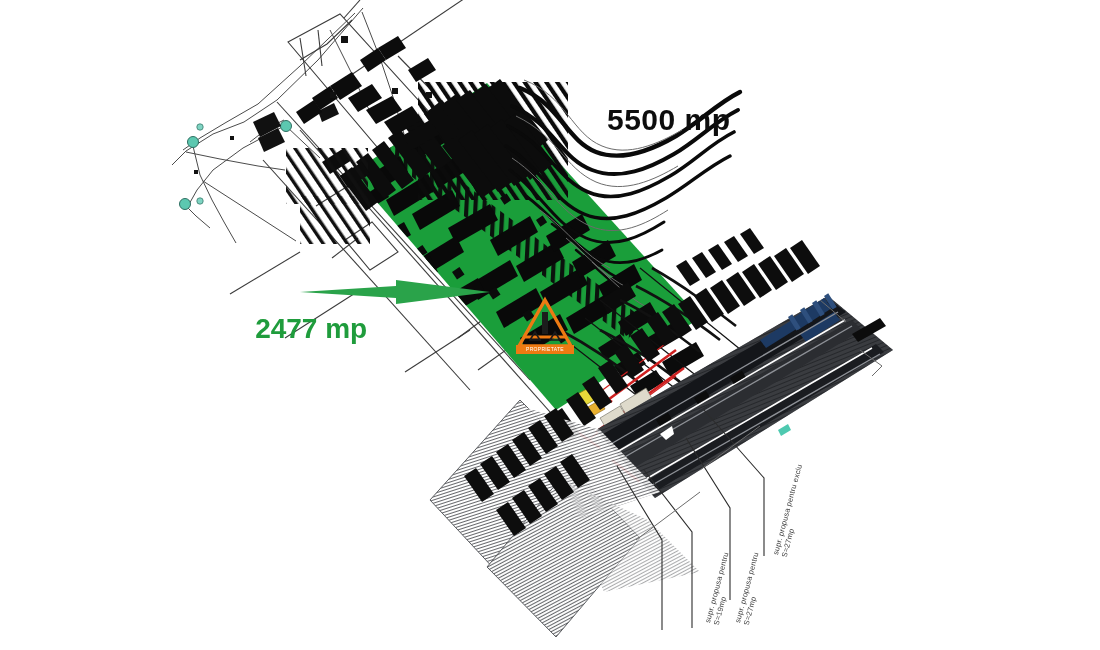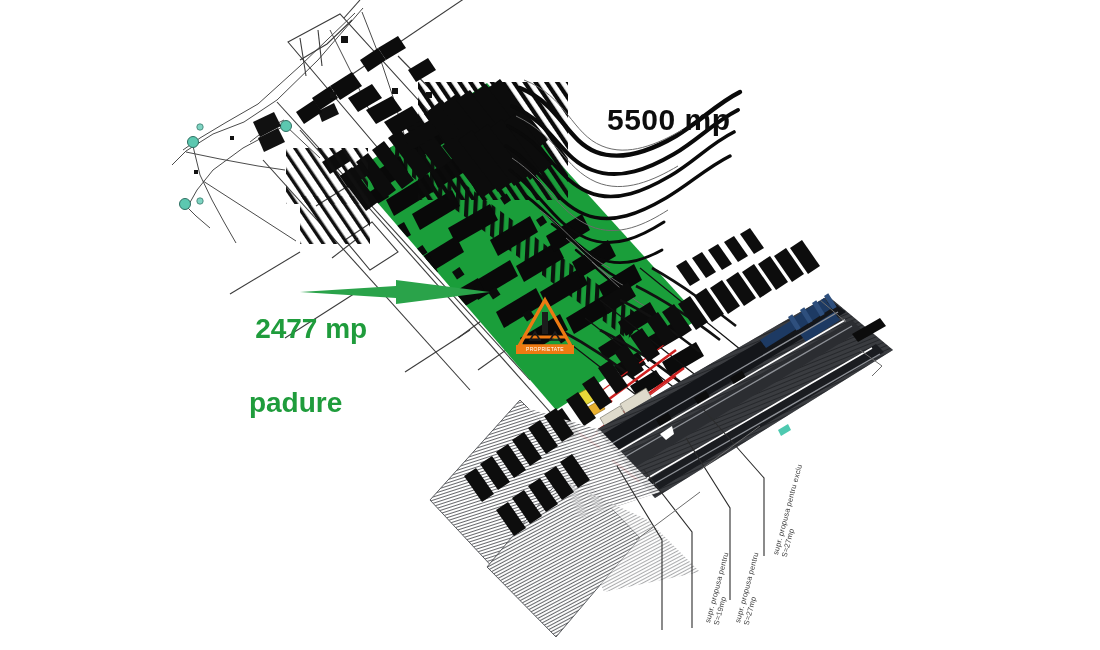--- a/index.html
+++ b/index.html
@@ -469,21 +469,20 @@
   </svg>
 
   <svg id="forest-arrow" style="position:absolute;left:300px;top:276px;width:190px;height:32px;" viewBox="0 0 190 32" xmlns="http://www.w3.org/2000/svg">
     <polygon points="0,16 96,10 96,4 190,16 96,28 96,22" fill="#2aa34a"></polygon>
   </svg>
 
   <div class="ann" id="area-total-label">5500 mp</div>
 
   <div class="ann" id="forest-label">
     <span>2477 mp</span>
-    <span class="l2">padure</span>
   </div>
 
   <div class="cad-note" id="cad-note-1">
     <span>supr. propusa pentru</span>
     <span>S=19mp</span>
   </div>
   <div class="cad-note" id="cad-note-2">
     <span>supr. propusa pentru</span>
     <span>S=27mp</span>
   </div>

